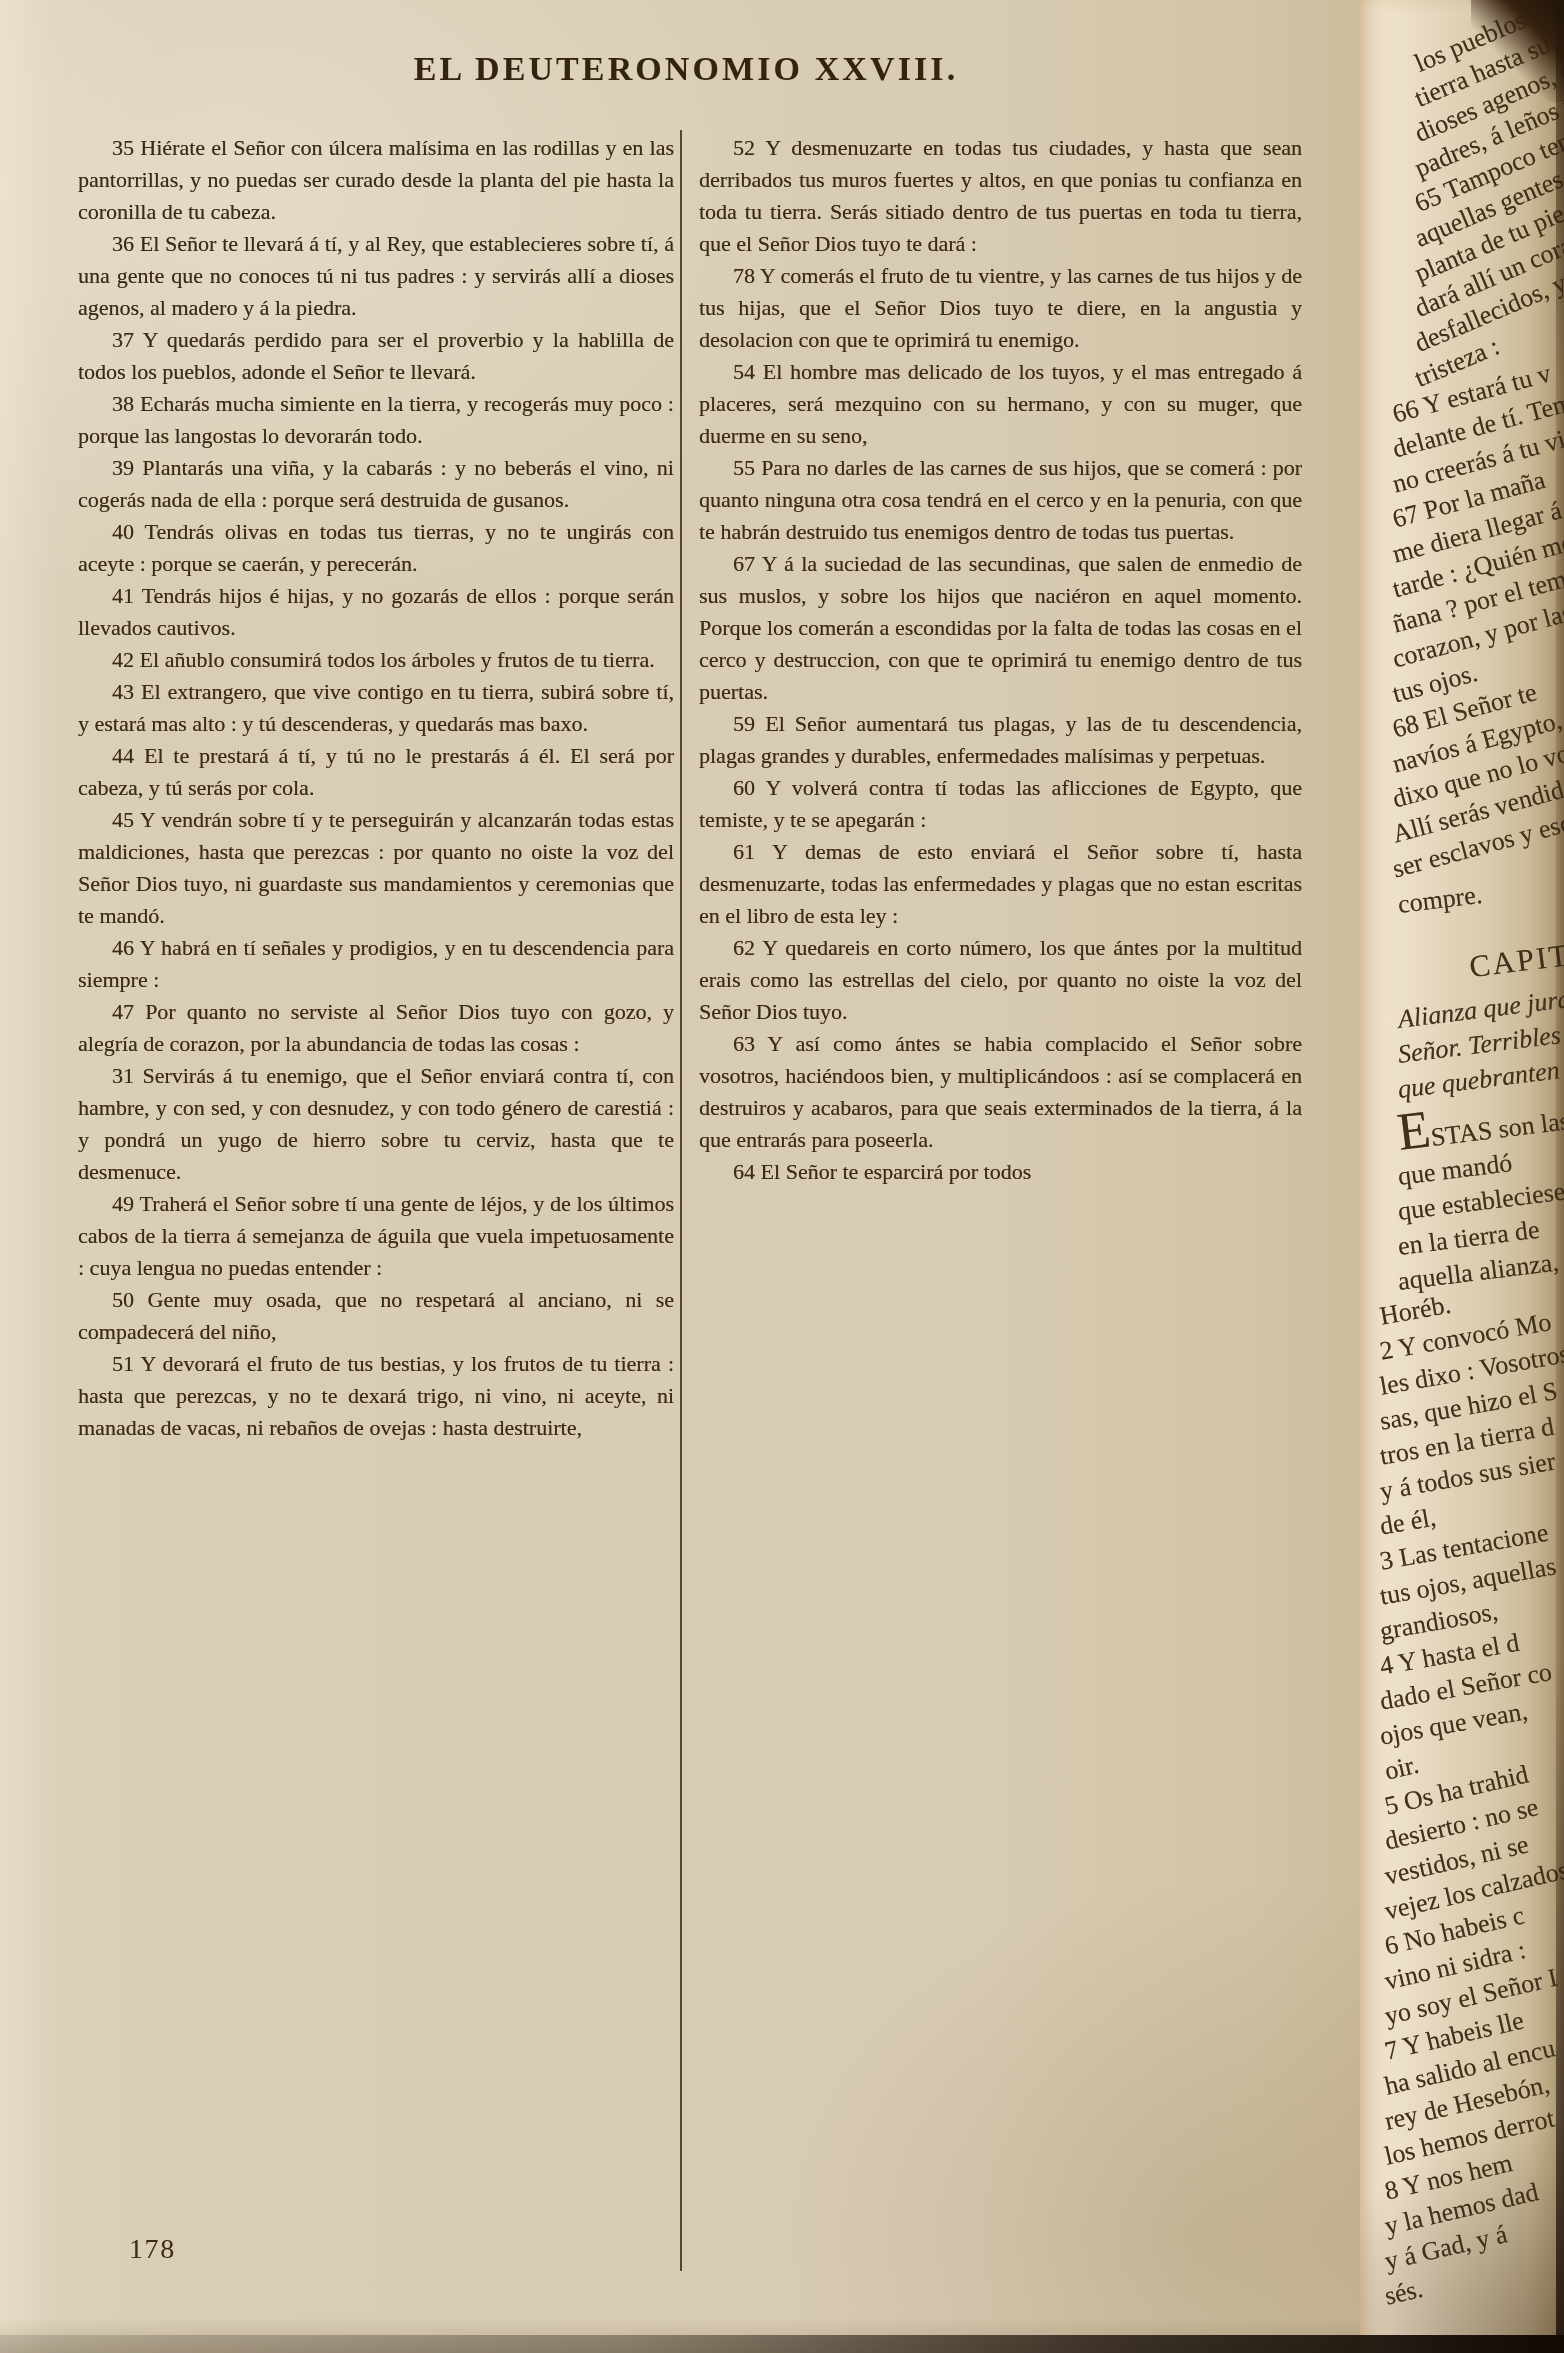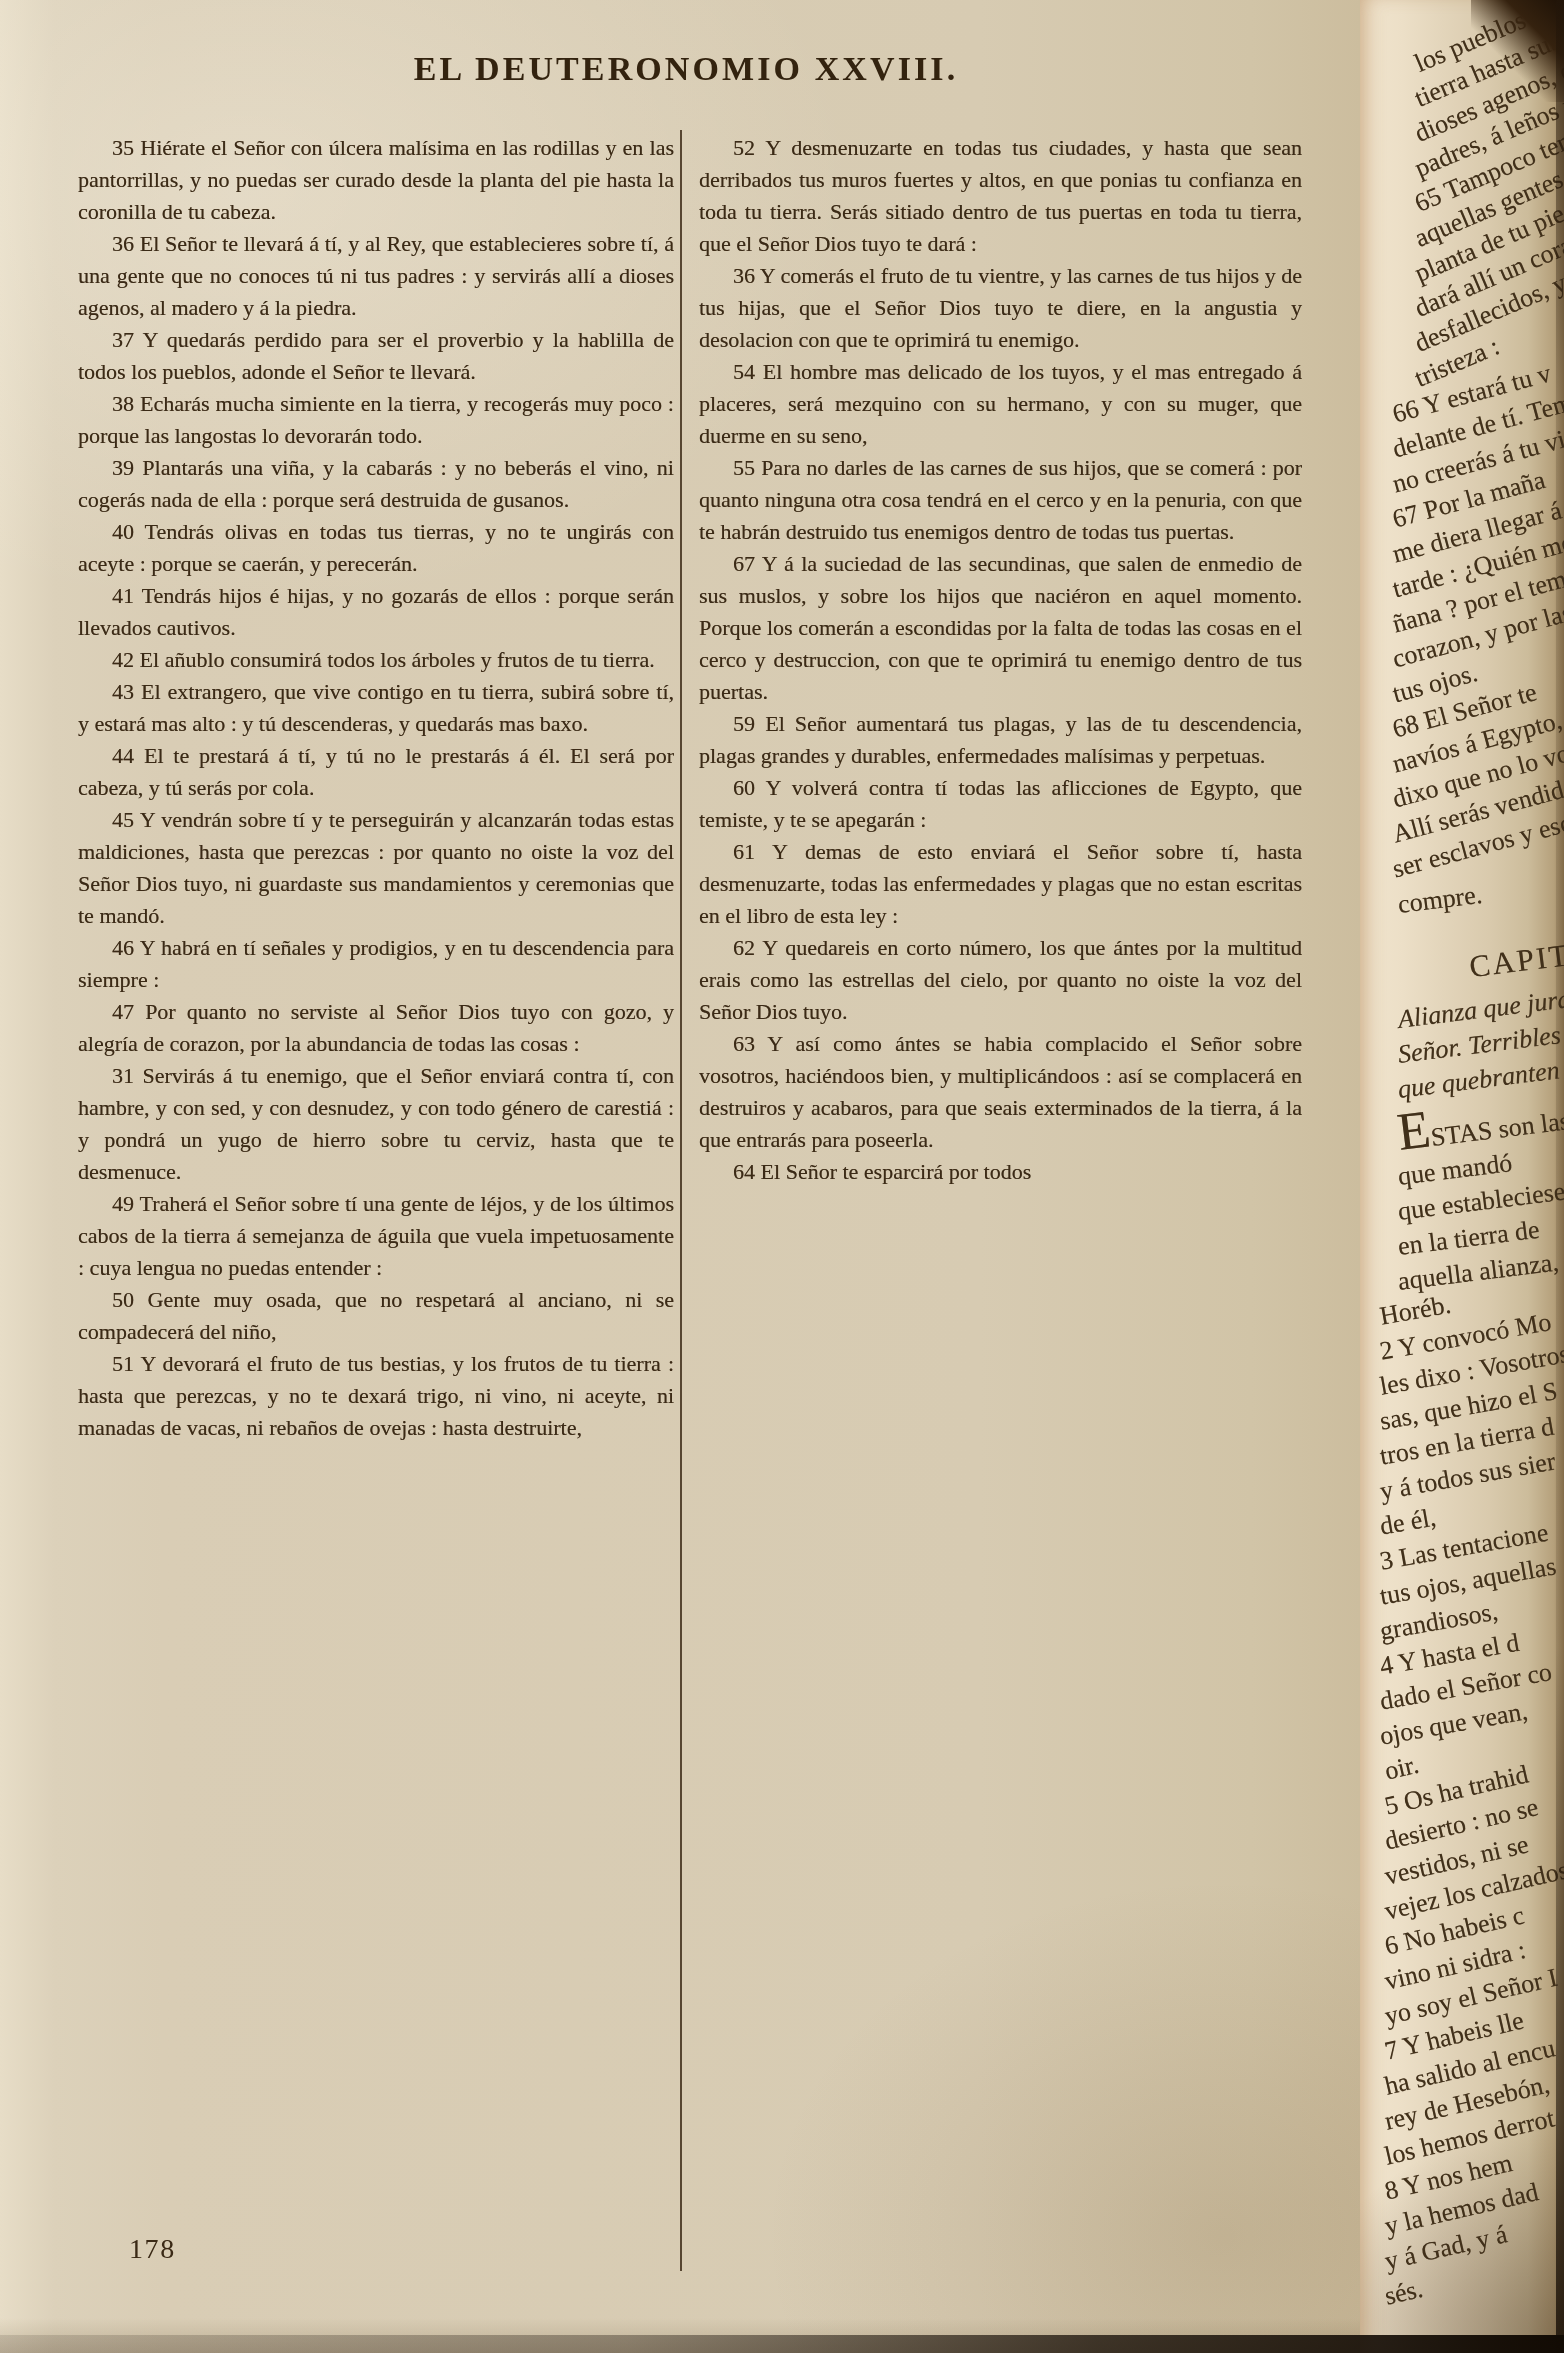--- a/index.html
+++ b/index.html
@@ -110,21 +110,21 @@
         <p class="verse">46 Y habrá en tí señales y prodigios, y en tu descendencia para siempre :</p>
         <p class="verse">47 Por quanto no serviste al Señor Dios tuyo con gozo, y alegría de corazon, por la abundancia de todas las cosas :</p>
         <p class="verse">31 Servirás á tu enemigo, que el Señor enviará contra tí, con hambre, y con sed, y con desnudez, y con todo género de carestiá : y pondrá un yugo de hierro sobre tu cerviz, hasta que te desmenuce.</p>
         <p class="verse">49 Traherá el Señor sobre tí una gente de léjos, y de los últimos cabos de la tierra á semejanza de águila que vuela impetuosamente : cuya lengua no puedas entender :</p>
         <p class="verse">50 Gente muy osada, que no respetará al anciano, ni se compadecerá del niño,</p>
         <p class="verse">51 Y devorará el fruto de tus bestias, y los frutos de tu tierra : hasta que perezcas, y no te dexará trigo, ni vino, ni aceyte, ni manadas de vacas, ni rebaños de ovejas : hasta destruirte,</p>
       </div>
     <div class="divider"></div>
     <div class="col col-right">
         <p class="verse">52 Y desmenuzarte en todas tus ciudades, y hasta que sean derribados tus muros fuertes y altos, en que ponias tu confianza en toda tu tierra.  Serás sitiado dentro de tus puertas en toda tu tierra, que el Señor Dios tuyo te dará :</p>
-        <p class="verse">36 Y comerás el fruto de tu vientre, y las carnes de tus hijos y de tus hijas, que el Señor Dios tuyo te diere, en la angustia y desolacion con que te oprimirá tu enemigo.</p>
+        <p class="verse">78 Y comerás el fruto de tu vientre, y las carnes de tus hijos y de tus hijas, que el Señor Dios tuyo te diere, en la angustia y desolacion con que te oprimirá tu enemigo.</p>
         <p class="verse">54 El hombre mas delicado de los tuyos, y el mas entregado á placeres, será mezquino con su hermano, y con su muger, que duerme en su seno,</p>
         <p class="verse">55 Para no darles de las carnes de sus hijos, que se comerá : por quanto ninguna otra cosa tendrá en el cerco y en la penuria, con que te habrán destruido tus enemigos dentro de todas tus puertas.</p>
         <p class="verse">67 Y á la suciedad de las secundinas, que salen de enmedio de sus muslos, y sobre los hijos que naciéron en aquel momento.  Porque los comerán a escondidas por la falta de todas las cosas en el cerco y destruccion, con que te oprimirá tu enemigo dentro de tus puertas.</p>
         <p class="verse">59 El Señor aumentará tus plagas, y las de tu descendencia, plagas grandes y durables, enfermedades malísimas y perpetuas.</p>
         <p class="verse">60 Y volverá contra tí todas las aflicciones de Egypto, que temiste, y te se apegarán :</p>
         <p class="verse">61 Y demas de esto enviará el Señor sobre tí, hasta desmenuzarte, todas las enfermedades y plagas que no estan escritas en el libro de esta ley :</p>
         <p class="verse">62 Y quedareis en corto número, los que ántes por la multitud erais como las estrellas del cielo, por quanto no oiste la voz del Señor Dios tuyo.</p>
         <p class="verse">63 Y así como ántes se habia complacido el Señor sobre vosotros, haciéndoos bien, y multiplicándoos : así se complacerá en destruiros y acabaros, para que seais exterminados de la tierra, á la que entrarás para poseerla.</p>
         <p class="verse">64 El Señor te esparcirá por todos</p>
       </div>

